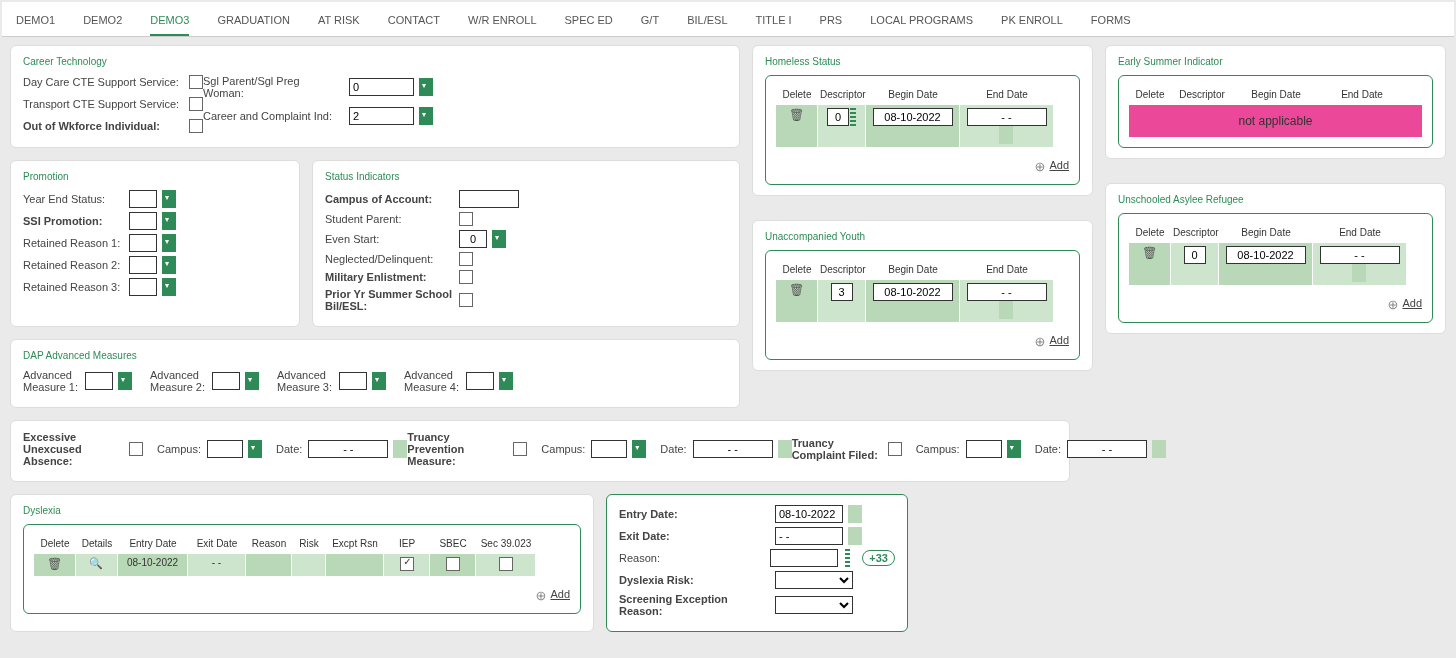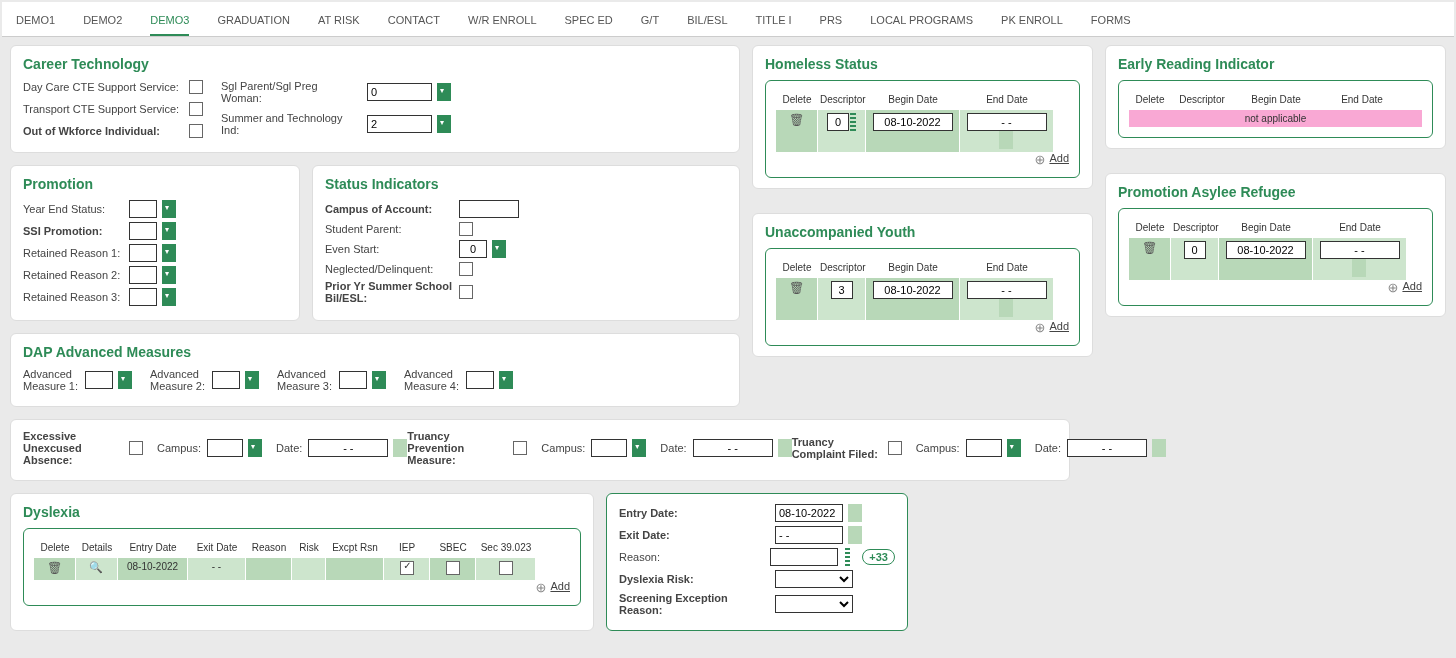--- a/index.html
+++ b/index.html
@@ -40,22 +40,22 @@
   .panel.green-border {
     border: 1px solid #2e8b57;
   }
   .panel-inner-green {
     border: 1px solid #2e8b57;
     border-radius: 6px;
     padding: 10px;
   }
   .panel-title {
     color: #2e8b57;
-    font-weight: bold;
-    font-size: 14px;
+    font-weight: normal;
+    font-size: 10px;
     margin-bottom: 8px;
     display: block;
   }
   .row { display: flex; align-items: center; gap: 6px; margin-bottom: 4px;}
   .label { color: #444; font-size: 11px; }
   .label.bold { font-weight: bold; }
   .chk {
     width: 14px; height: 14px; border:1px solid #666; background:#fff; display:inline-block;
   }
   .chk.checked::after{ content:"✓"; font-size:10px; position:relative; top:-2px; left:1px;}
@@ -86,21 +86,21 @@
     margin-left:1px;
   }
   
   .tbl-head { display:flex; gap:0; margin-bottom:2px;}
   .tbl-head > div, .tbl-row > div { text-align:center; font-size:10px; padding:3px 2px;}
   .tbl-row { display:flex; gap:0;}
   .tbl-row > div { background:#b8d8b8; border-right:1px solid #fff;}
   .cell-alt{background:#cde5cd !important;}
   .trash-icon::before{content:"🗑";font-size:12px;color:#555;}
   .mag-icon::before{content:"🔍";font-size:11px;color:#555;}
-  .add-row{ text-align:right; padding-top:0;}
+  .add-row{ text-align:right; padding-top:12px;}
   .add-link{ color:#444; text-decoration:underline; font-size:11px; margin-left:4px;}
   .plus-circle::before{content:"⊕"; color:#888; font-size:13px; vertical-align:middle;}
   .flex{display:flex;}
   .col{display:flex;flex-direction:column;}
   .w60{width:62px}.w80{width:86px}.w90{width:94px}.w45{width:48px}.w40{width:42px}
   .bold-link-btn{
     border:1px solid #2e8b57;color:#2e8b57;background:#fff;padding:1px 6px;border-radius:8px;font-size:11px;font-weight:bold;
   }
   .topstrip{display:flex;gap:12px;}
   .leftcol{width:730px;}
@@ -129,21 +129,21 @@
 </div>
 
 <div class="main-grid">
 
 <div class="topstrip">
 
   <div class="leftcol">
 
     <div class="panel">
       <span class="panel-title">Career Technology</span>
-      <div class="flex" style="gap:18px">
+      <div class="flex" style="">
         <div class="col" style="gap:4px">
           <div class="row">
             <span class="label" style="width:160px">Day Care CTE Support Service:</span>
             <span class="chk"></span>
           </div>
           <div class="row">
             <span class="label" style="width:160px">Transport CTE Support Service:</span>
             <span class="chk"></span>
           </div>
           <div class="row">
@@ -151,21 +151,21 @@
             <span class="chk"></span>
           </div>
         </div>
         <div class="col" style="gap:4px">
           <div class="row">
             <span class="label" style="width:140px">Sgl Parent/Sgl Preg Woman:</span>
             <input class="inp inp-med" value="0" style="">
                 <span class="dd-btn"></span>
           </div>
           <div class="row">
-            <span class="label" style="width:140px">Summer and Technology Ind:</span>
+            <span class="label" style="width:140px">Career and Complaint Ind:</span>
             <input class="inp inp-med" value="2" style="">
                 <span class="dd-btn"></span>
           </div>
         </div>
       </div>
     </div>
 
     <div class="flex" style="gap:12px">
       <div class="panel" style="flex:0 0 290px">
         <span class="panel-title">Promotion</span>
@@ -206,20 +206,24 @@
               <span class="label" style="width:128px">Student Parent:</span>
               <span class="chk"></span>
             </div>
         <div class="row">
               <span class="label" style="width:128px">Even Start:</span>
               <input class="inp dd" value="0" style="">
               <span class="dd-btn"></span>
             </div>
         <div class="row">
               <span class="label" style="width:128px">Neglected/Delinquent:</span>
+              <span class="chk"></span>
+            </div>
+        <div class="row">
+              <span class="label bold" style="width:128px">Military Enlistment:</span>
               <span class="chk"></span>
             </div>
         <div class="row">
               <span class="label bold" style="width:128px">Prior Yr Summer School Bil/ESL:</span>
               <span class="chk"></span>
             </div>
       </div>
     </div>
 
     <div class="panel">
@@ -287,34 +291,34 @@
             <div class="w90 cell-alt"><input class="inp inp-date" value="- -" style=""><span class="cal-icon"></span></div>
           </div>
           <div class="add-row"><span class="plus-circle"></span><a href="#" class="add-link">Add</a></div>
         </div>
       </div>
     </div>
 
     <div class="rc2 col" style="gap:12px">
 
       <div class="panel">
-        <span class="panel-title">Early Reading Indicator</span>
+        <span class="panel-title">Early Summer Indicator</span>
         <div class="panel-inner-green">
           <div class="tbl-head">
             <div class="w40">Delete</div>
             <div class="w60">Descriptor</div>
             <div class="w80">Begin Date</div>
             <div class="w80">End Date</div>
           </div>
-          <div style="background:#f9a8d4;text-align:center;padding:3px;font-size:10px">not applicable</div>
+          <div style="background:#ec4899;text-align:center;padding:9px;font-size:12px">not applicable</div>
         </div>
       </div>
 
       <div class="panel">
-        <span class="panel-title">Promotion Asylee Refugee</span>
+        <span class="panel-title">Unschooled Asylee Refugee</span>
         <div class="panel-inner-green">
           <div class="tbl-head">
             <div class="w40">Delete</div>
             <div class="w45">Descriptor</div>
             <div class="w90">Begin Date</div>
             <div class="w90">End Date</div>
           </div>
           <div class="tbl-row">
             <div class="w40"><span class="trash-icon"></span></div>
             <div class="w45 cell-alt"><input class="inp" style="width: 22px; text-align: center;" value="0"></div>

